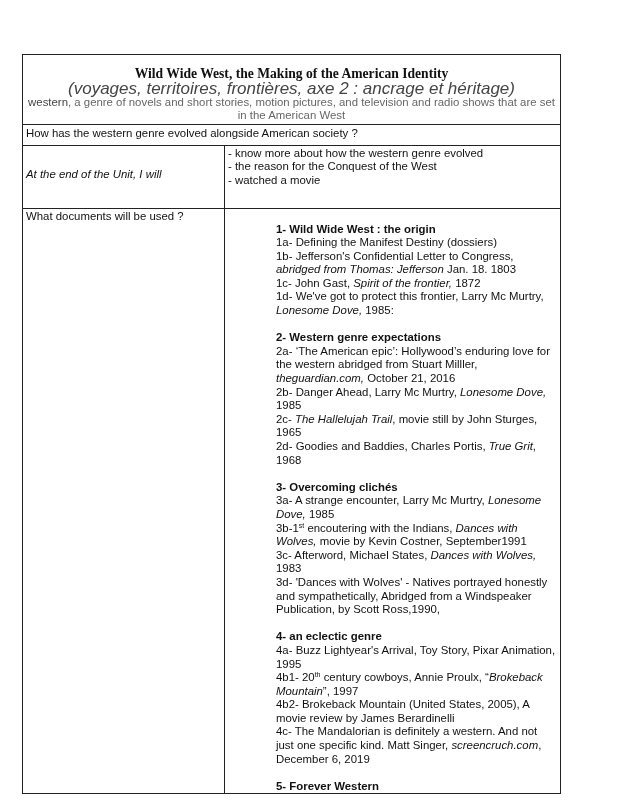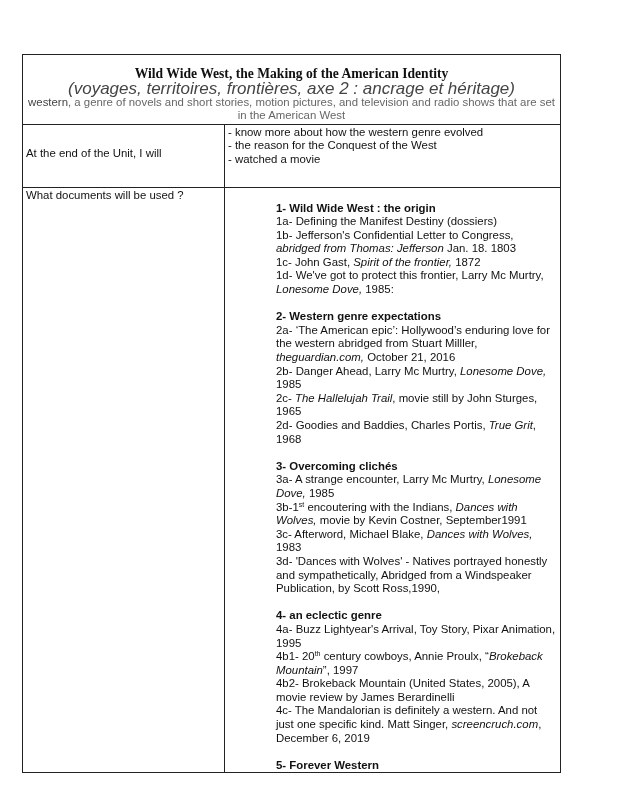--- a/index.html
+++ b/index.html
@@ -8,21 +8,21 @@
   .page { position: absolute; left: 22px; top: 54px; width: 539px; }
   table.unit { border-collapse: collapse; width: 539px; table-layout: fixed; }
   table.unit td { border: 1.5px solid #222; vertical-align: top; padding: 0 3px; font-size: 11.4px; line-height: 13.6px; }
   .header-cell { text-align: center; padding: 2px 4px 1px 4px !important; height: 58px; }
   .title { font-family: "Liberation Serif", serif; font-weight: bold; font-size: 13.6px; line-height: 16px; color: #111; margin-top: 9px; }
   .subtitle { font-style: italic; font-size: 17px; line-height: 13.5px; color: #444; }
   .definition { font-size: 11.4px; line-height: 13.5px; color: #666; }
   .definition .kw { color: #444; margin-top: 20px; }
   .question-cell { height: 18px; padding-top: 2px !important; }
   .col-left { width: 202px; }
-  .goals-label { padding-top: 22px !important; height: 40px; }
+  .goals-label { padding-top: 22px !important; height: 40px; font-style: italic; }
   .goals-list div { line-height: 13.6px; }
   .goals-cell { padding-top: 1px !important; }
   .docs-label { padding-top: 1px !important; height: 547px; }
   .docs-cell { padding-top: 14px !important; }
   .section-title { font-weight: bold; }
   .section { margin-bottom: 13.6px; margin-left: 48px; }
   .section:last-child { margin-bottom: 0; }
   .doc-item em { font-style: italic; }
   sup { font-size: 7px; line-height: 0; vertical-align: 4px; }
 </style>
@@ -35,20 +35,23 @@
         <col class="col-left">
         <col>
       </colgroup>
     <tbody>
         <tr>
       <td colspan="2" class="header-cell">
         <div class="title">Wild Wide West, the Making of the American Identity</div>
         <div class="subtitle">(voyages, territoires, frontières, axe 2 : ancrage et héritage)</div>
         <div class="definition"><span class="kw">western</span><span>, a genre of novels and short stories, motion pictures, and television and radio shows that are set in the American West</span></div>
       </td>
+    </tr>
+    <tr>
+      <td colspan="2" class="question-cell">How has the western genre evolved alongside American society ?</td>
     </tr>
     <tr>
       <td class="goals-label">At the end of the Unit, I will</td>
       <td class="goals-cell">
         <div class="goals-list">
           <div>- know more about how the western genre evolved</div>
           <div>- the reason for the Conquest of the West</div>
           <div>- watched a movie</div>
         </div>
       </td>
@@ -68,21 +71,21 @@
                 <div class="section-title">2- Western genre expectations</div>
                 <div class="doc-item"><span>2a- ‘The American epic’: Hollywood’s enduring love for the western abridged from Stuart Milller, </span><em>theguardian.com,</em><span> October 21, 2016</span></div>
                 <div class="doc-item"><span>2b-  Danger Ahead, Larry Mc Murtry, </span><em>Lonesome Dove,</em><span> 1985</span></div>
                 <div class="doc-item"><span>2c- </span><em>The Hallelujah Trail</em><span>, movie still by John Sturges, 1965</span></div>
                 <div class="doc-item"><span>2d- Goodies and Baddies, Charles Portis, </span><em>True Grit</em><span>, 1968</span></div>
               </div>
               <div class="section">
                 <div class="section-title">3- Overcoming clichés</div>
                 <div class="doc-item"><span>3a- A strange encounter,  Larry Mc Murtry, </span><em>Lonesome Dove,</em><span> 1985</span></div>
                 <div class="doc-item"><span>3b-1</span><sup>st</sup><span> encoutering with the Indians, </span><em>Dances with Wolves,</em><span> movie by Kevin Costner, September1991</span></div>
-                <div class="doc-item"><span>3c- Afterword, Michael Blake, </span><em>Dances with Wolves,</em><span> 1983</span></div>
+                <div class="doc-item"><span>3c- Afterword, Michael States, </span><em>Dances with Wolves,</em><span> 1983</span></div>
                 <div class="doc-item"><span>3d- 'Dances with Wolves' - Natives portrayed honestly and sympathetically, Abridged from a Windspeaker Publication, by Scott Ross,1990,</span></div>
               </div>
               <div class="section">
                 <div class="section-title">4- an eclectic genre</div>
                 <div class="doc-item"><span>4a- Buzz Lightyear's Arrival, Toy Story, Pixar Animation, 1995</span></div>
                 <div class="doc-item"><span> 4b1- 20</span><sup>th</sup><span> century cowboys,  Annie Proulx, “</span><em>Brokeback Mountain</em><span>”, 1997</span></div>
                 <div class="doc-item"><span>4b2- Brokeback Mountain (United States, 2005), A movie review by James Berardinelli</span></div>
                 <div class="doc-item"><span>4c- The Mandalorian is definitely a western. And not just one specific kind. Matt Singer, </span><em>screencruch.com</em><span>, December 6, 2019</span></div>
               </div>
               <div class="section">

